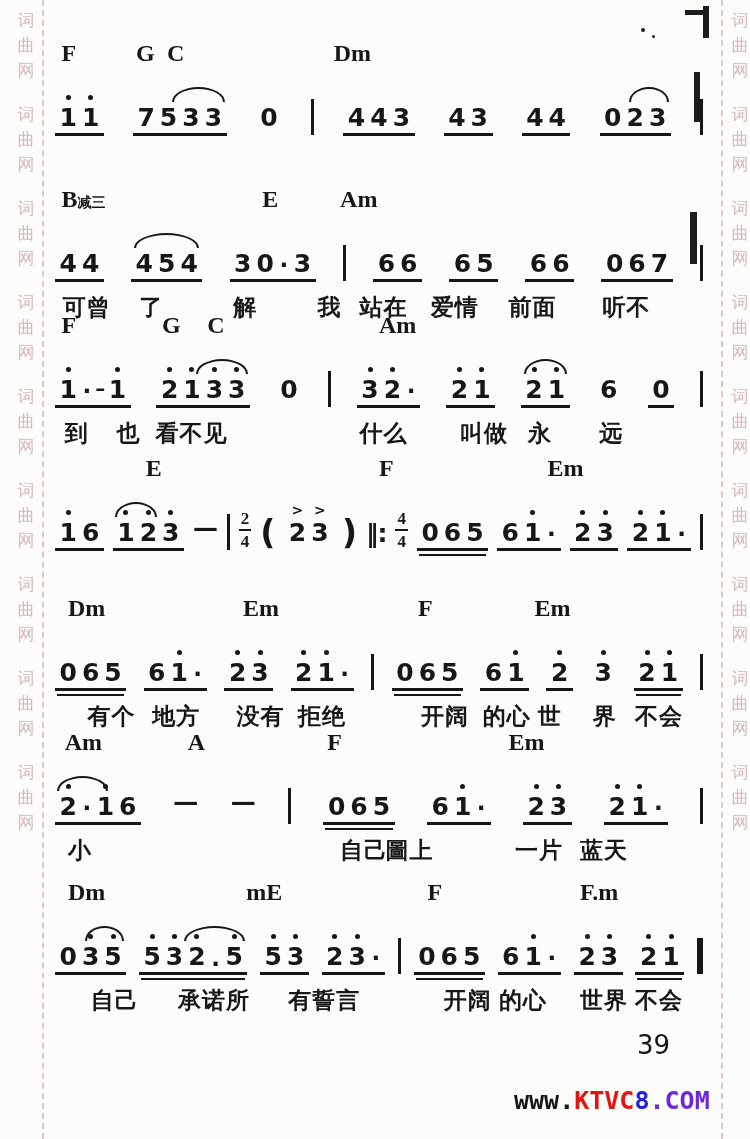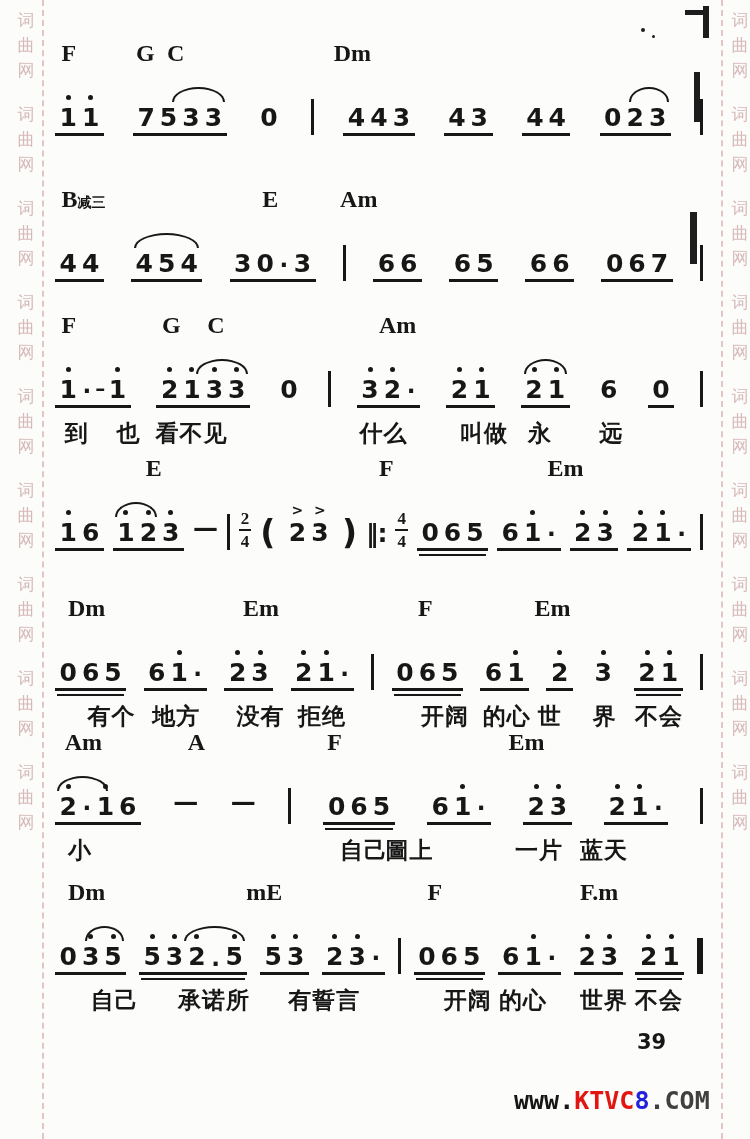--- a/index.html
+++ b/index.html
@@ -56,21 +56,21 @@
   .endbar{width:6px;}
   .dashN{font-size:25px;font-weight:700;margin-bottom:9px;}
   .ts{display:inline-flex;flex-direction:column;align-items:center;line-height:1;
     font-family:"Liberation Serif",serif;font-weight:700;font-size:17px;margin-bottom:1px;}
   .ts .t{border-bottom:2px solid #171717;padding:0 2px 2px;margin-bottom:2px;}
   .rep{font-size:25px;font-weight:700;margin-bottom:3px;letter-spacing:-1px;}
   .par{font-size:33px;font-weight:600;line-height:1;margin-bottom:2px;}
   .lyrics{position:relative;height:30px;margin-top:10px;
     font-weight:700;font-size:23px;letter-spacing:1px;}
   
-  .pagenum{position:absolute;left:637px;top:1030px;font-weight:700;font-size:21px;}
+  .pagenum{position:absolute;left:637px;top:1030px;font-weight:400;font-size:26px;}
   .siteWm{position:absolute;left:514px;top:1086px;white-space:nowrap;
     font-family:"DejaVu Sans Mono","Liberation Mono",monospace;font-weight:700;font-size:25px;}
   
   .mark{position:absolute;background:#1d1d1d;}
   .m-corner-v{left:703px;top:6px;width:6px;height:32px;}
   .m-corner-h{left:685px;top:10px;width:20px;height:5px;}
   .m-rbar1{left:694px;top:72px;width:6px;height:50px;}
   .m-rbar2{left:690px;top:212px;width:7px;height:52px;}
   .m-dot1{left:641px;top:28px;width:4px;height:4px;border-radius:50%;}
   .m-dot2{left:652px;top:35px;width:3px;height:3px;border-radius:50%;}
@@ -219,20 +219,30 @@
             <span class="note">6</span>
             <span class="note">6</span>
           </span>
           <span class="grp u1">
             <span class="note">0</span>
             <span class="note">6</span>
             <span class="note">7</span>
           </span>
           <span class="bar"></span>
         </div>
+        <div class="lyrics">
+          <span class="pos lyric" style="left: 1.2%;">可曾</span>
+          <span class="pos lyric" style="left: 13%;">了</span>
+          <span class="pos lyric" style="left: 27.5%;">解</span>
+          <span class="pos lyric" style="left: 40.5%;">我</span>
+          <span class="pos lyric" style="left: 47%;">站在</span>
+          <span class="pos lyric" style="left: 58%;">爱情</span>
+          <span class="pos lyric" style="left: 70%;">前面</span>
+          <span class="pos lyric" style="left: 84.5%;">听不</span>
+        </div>
       </div>
       <div class="system">
         <div class="chords">
           <span class="pos chord" style="left: 1%;">F</span>
           <span class="pos chord" style="left: 16.5%;">G</span>
           <span class="pos chord" style="left: 23.5%;">C</span>
           <span class="pos chord" style="left: 50%;">Am</span>
         </div>
         <div class="notes">
           <span class="grp u1">
@@ -500,21 +510,21 @@
           <span class="pos lyric" style="left: 36%;">有誓言</span>
           <span class="pos lyric" style="left: 60%;">开阔</span>
           <span class="pos lyric" style="left: 68.5%;">的心</span>
           <span class="pos lyric" style="left: 81%;">世界</span>
           <span class="pos lyric" style="left: 89.5%;">不会</span>
         </div>
       </div>
     </div>
 
   <div class="pagenum">39</div>
-  <div class="siteWm"><span style="color: rgb(22, 22, 22);">www.</span><span style="color: rgb(227, 21, 16);">KTVC</span><span style="color: rgb(34, 34, 221);">8</span><span style="color: #404040;">.COM</span></div>
+  <div class="siteWm"><span style="color: rgb(22, 22, 22);">www.</span><span style="color: rgb(227, 21, 16);">KTVC</span><span style="color: rgb(34, 34, 221);">8</span><span style="color: #6d28d9;">.COM</span></div>
 
   <div class="mark m-corner-v"></div>
   <div class="mark m-corner-h"></div>
   <div class="mark m-rbar1"></div>
   <div class="mark m-rbar2"></div>
   <div class="mark m-dot1"></div>
   <div class="mark m-dot2"></div>
 </div>
 
 </body></html>

